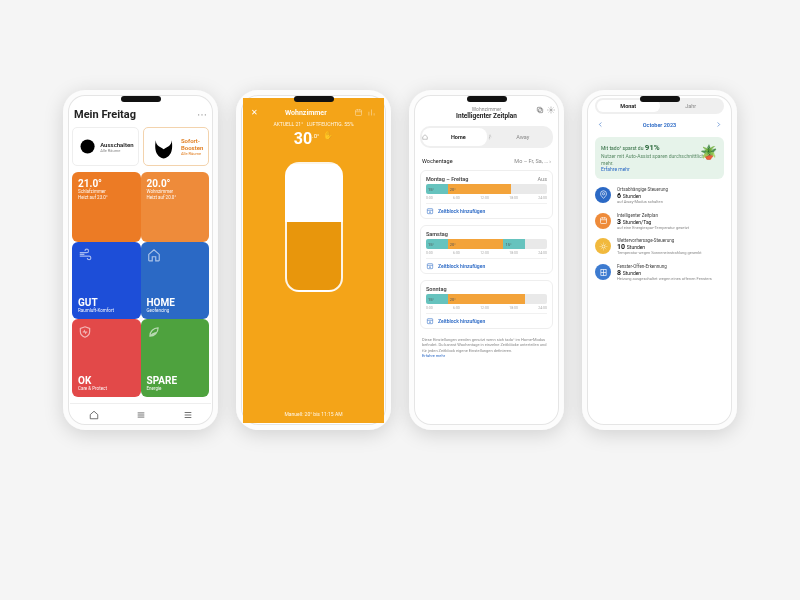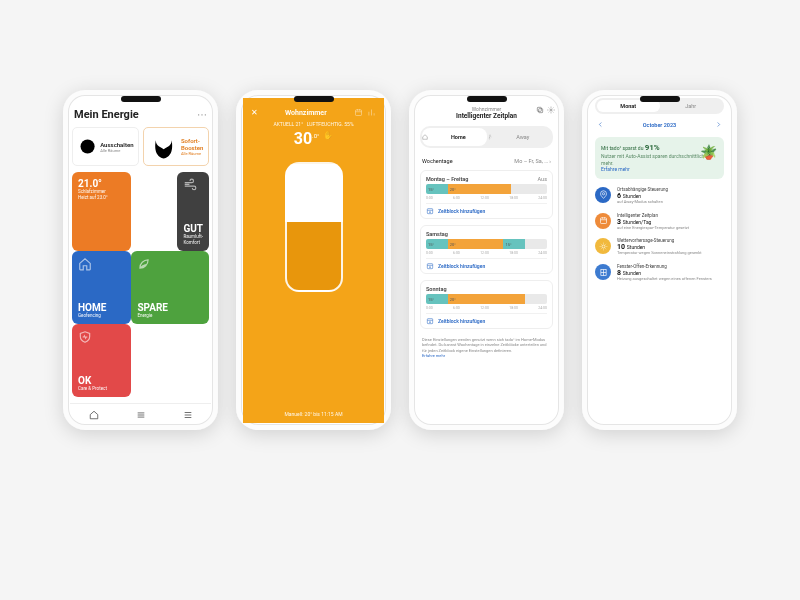--- a/index.html
+++ b/index.html
@@ -47,21 +47,21 @@
   .p1-dots { color:#999; font-size:10px; }
   .p1-pills { display:flex; gap:4px; padding:0 2px 6px; }
   .pill { flex:1; border:1px solid #eee; border-radius:5px; padding:3px 4px; display:flex; align-items:center; gap:2px; }
   .pill.orange { color:#e07a1a; border-color:#f3d3ad; }
   .tiles { display:grid; grid-template-columns:1fr 1fr; flex:1; padding:0 2px; }
   .tile { border-radius:6px; padding:6px; color:#fff; display:flex; flex-direction:column; justify-content:space-between; }
   .tile .big { font-size:10px; font-weight:700; }
   .tile .sub { font-size:4.5px; opacity:.95; line-height:1.2; }
   .t-orange  { background:#ec7b25; }
   .t-orange2 { background:#ee8b3a; }
-  .t-teal    { background:#404040;margin-left:46px; }
+  .t-teal    { background:#1d4ed8; }
   .t-blue    { background:#2b69c5; }
   .t-green   { background:#4ea23e; }
   .t-red     { background:#e24949; }
   .tile svg { width:14px; height:14px; opacity:.6; stroke:#fff; fill:none; stroke-width:2;}
   .navbar { display:flex; justify-content:space-around; padding:6px 0 2px; border-top:1px solid #eee; margin-top:6px; color:#777; }
   .navbar svg{width:10px;height:10px;stroke:#555;fill:none;stroke-width:2;}
 
   
   .p2-screen { background:#f4a418; color:#fff; display:flex; flex-direction:column; padding:10px 8px 6px; }
   .p2-top { display:flex; justify-content:space-between; align-items:center; font-size:8px; }
@@ -126,21 +126,21 @@
 </style>
 </head>
 <body>
 
 <div class="stage">
 
   <div class="phone">
     <div class="notch"></div>
     <div class="screen">
       <div class="p1-head">
-        <div class="p1-title">Mein Energie</div>
+        <div class="p1-title">Mein Freitag</div>
         <div class="p1-dots">⋯</div>
       </div>
       <div class="p1-pills">
         <div class="pill">
           <svg viewBox="0 0 24 24">
               <circle cx="12" cy="12" r="8"></circle>
               <line x1="12" y1="4" x2="12" y2="12"></line>
             </svg>
           <div>
             <div style="font-weight:600">Ausschalten</div>
@@ -158,55 +158,62 @@
         </div>
       </div>
       <div class="tiles">
         <div class="tile t-orange">
           <div>
               <div class="big">21.0°</div>
                <div class="sub">Schlafzimmer</div>
                <div class="sub">Heizt auf 23.0°</div>
             </div>
         </div>
+        <div class="tile t-orange2">
+          <div>
+              <div class="big">20.0°</div>
+               <div class="sub">Wohnzimmer</div>
+               <div class="sub">Heizt auf 20.0°</div>
+            </div>
+        </div>
         <div class="tile t-teal">
           <svg viewBox="0 0 24 24">
               <path d="M3 8h12a3 3 0 1 0-3-3M3 14h16a3 3 0 1 1-3 3M3 11h8"></path>
             </svg>
           <div>
               <div class="big">GUT</div>
                <div class="sub">Raumluft-Komfort</div>
             </div>
         </div>
         <div class="tile t-blue">
           <svg viewBox="0 0 24 24">
               <path d="M3 11l9-8 9 8v10a1 1 0 0 1-1 1h-5v-7h-6v7H4a1 1 0 0 1-1-1z"></path>
             </svg>
           <div>
               <div class="big">HOME</div>
                <div class="sub">Geofencing</div>
             </div>
         </div>
+        <div class="tile t-red">
+          <svg viewBox="0 0 24 24">
+              <path d="M12 3l8 3v5c0 5-3 8-8 10-5-2-8-5-8-10V6z"></path>
+              <path d="M8 12h2l1-2 2 4 1-2h2"></path>
+            </svg>
+          <div>
+              <div class="big">OK</div>
+               <div class="sub">Care &amp; Protect</div>
+            </div>
+        </div>
         <div class="tile t-green">
           <svg viewBox="0 0 24 24">
               <path d="M5 19c0-8 6-14 14-14 0 8-6 14-14 14zM5 19c3-3 6-5 10-6"></path>
             </svg>
           <div>
               <div class="big">SPARE</div>
                <div class="sub">Energie</div>
-            </div>
-        </div>
-        <div class="tile t-red">
-          <svg viewBox="0 0 24 24">
-              <path d="M12 3l8 3v5c0 5-3 8-8 10-5-2-8-5-8-10V6z"></path>
-              <path d="M8 12h2l1-2 2 4 1-2h2"></path>
-            </svg>
-          <div>
-              <div class="big">OK</div>
-               <div class="sub">Care &amp; Protect</div>
             </div>
         </div>
       </div>
       <div class="navbar">
         <span><svg viewBox="0 0 24 24">
               <path d="M3 11l9-8 9 8v10H3z"></path>
             </svg></span>
         <span><svg viewBox="0 0 24 24">
               <path d="M4 7h16M4 12h16M4 17h16"></path>
             </svg></span>

